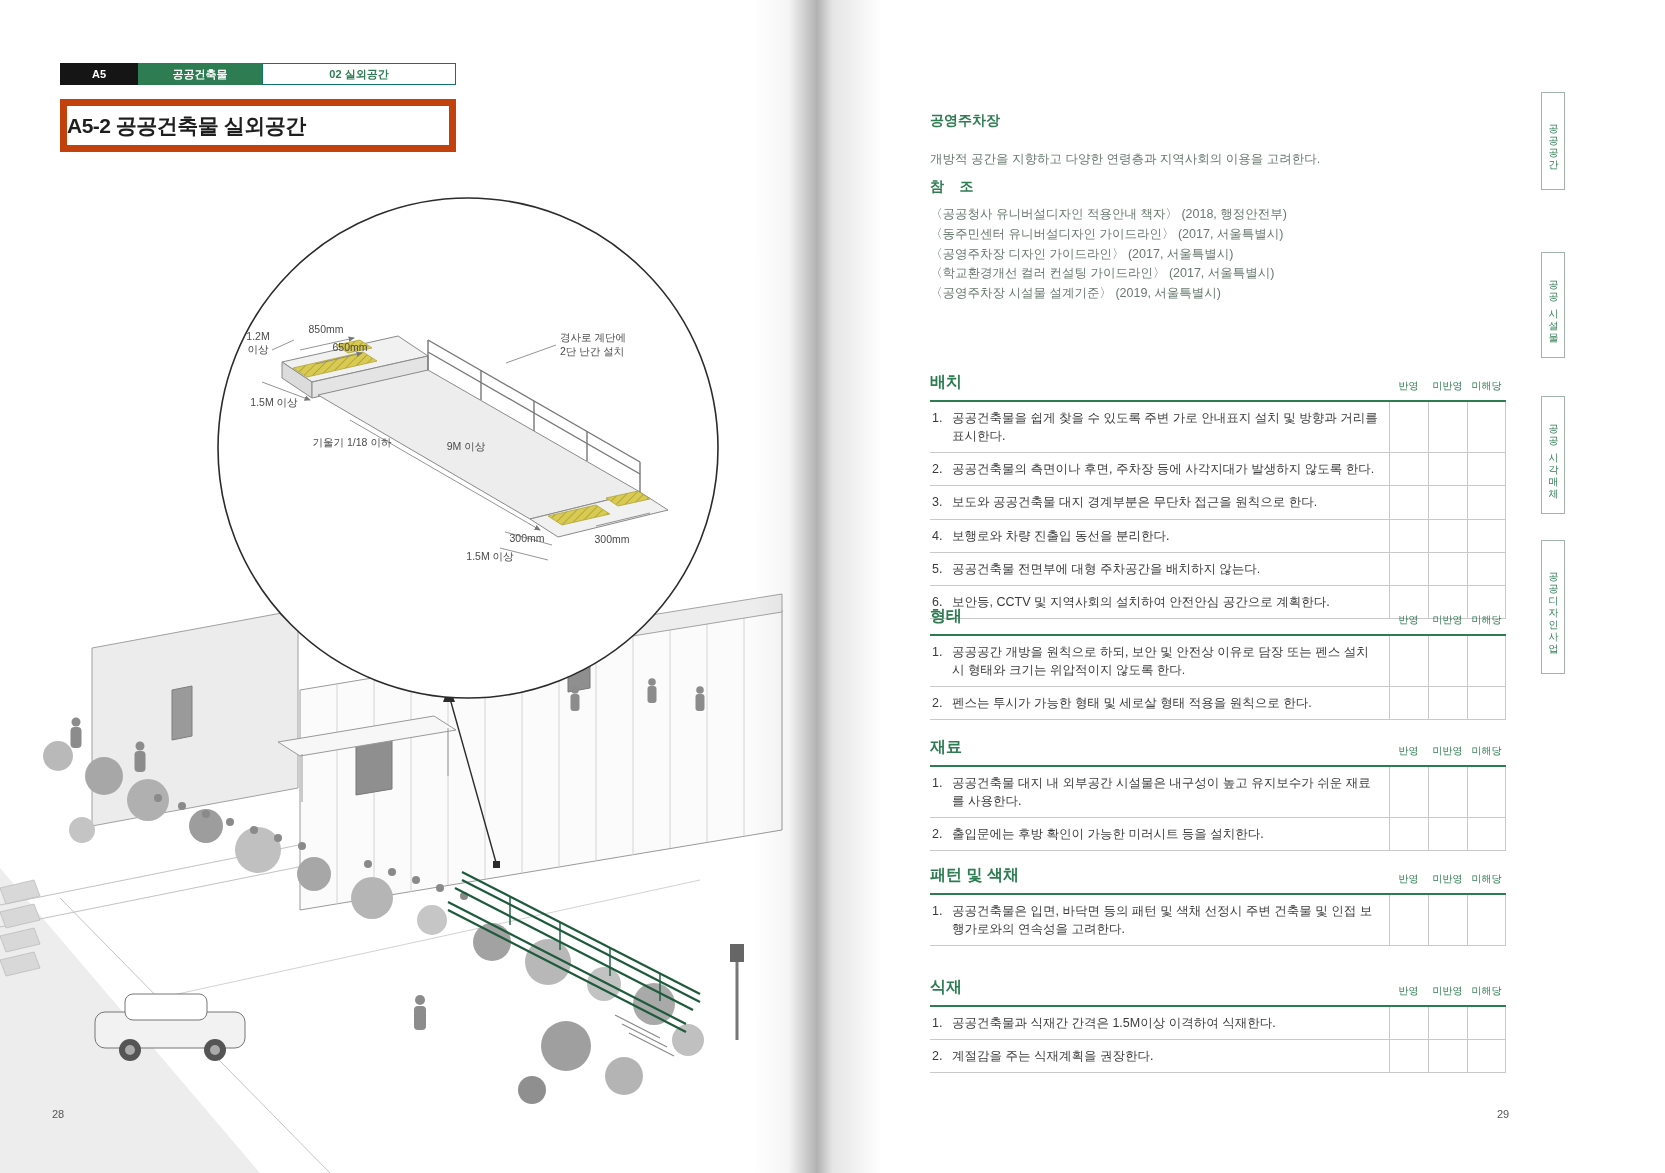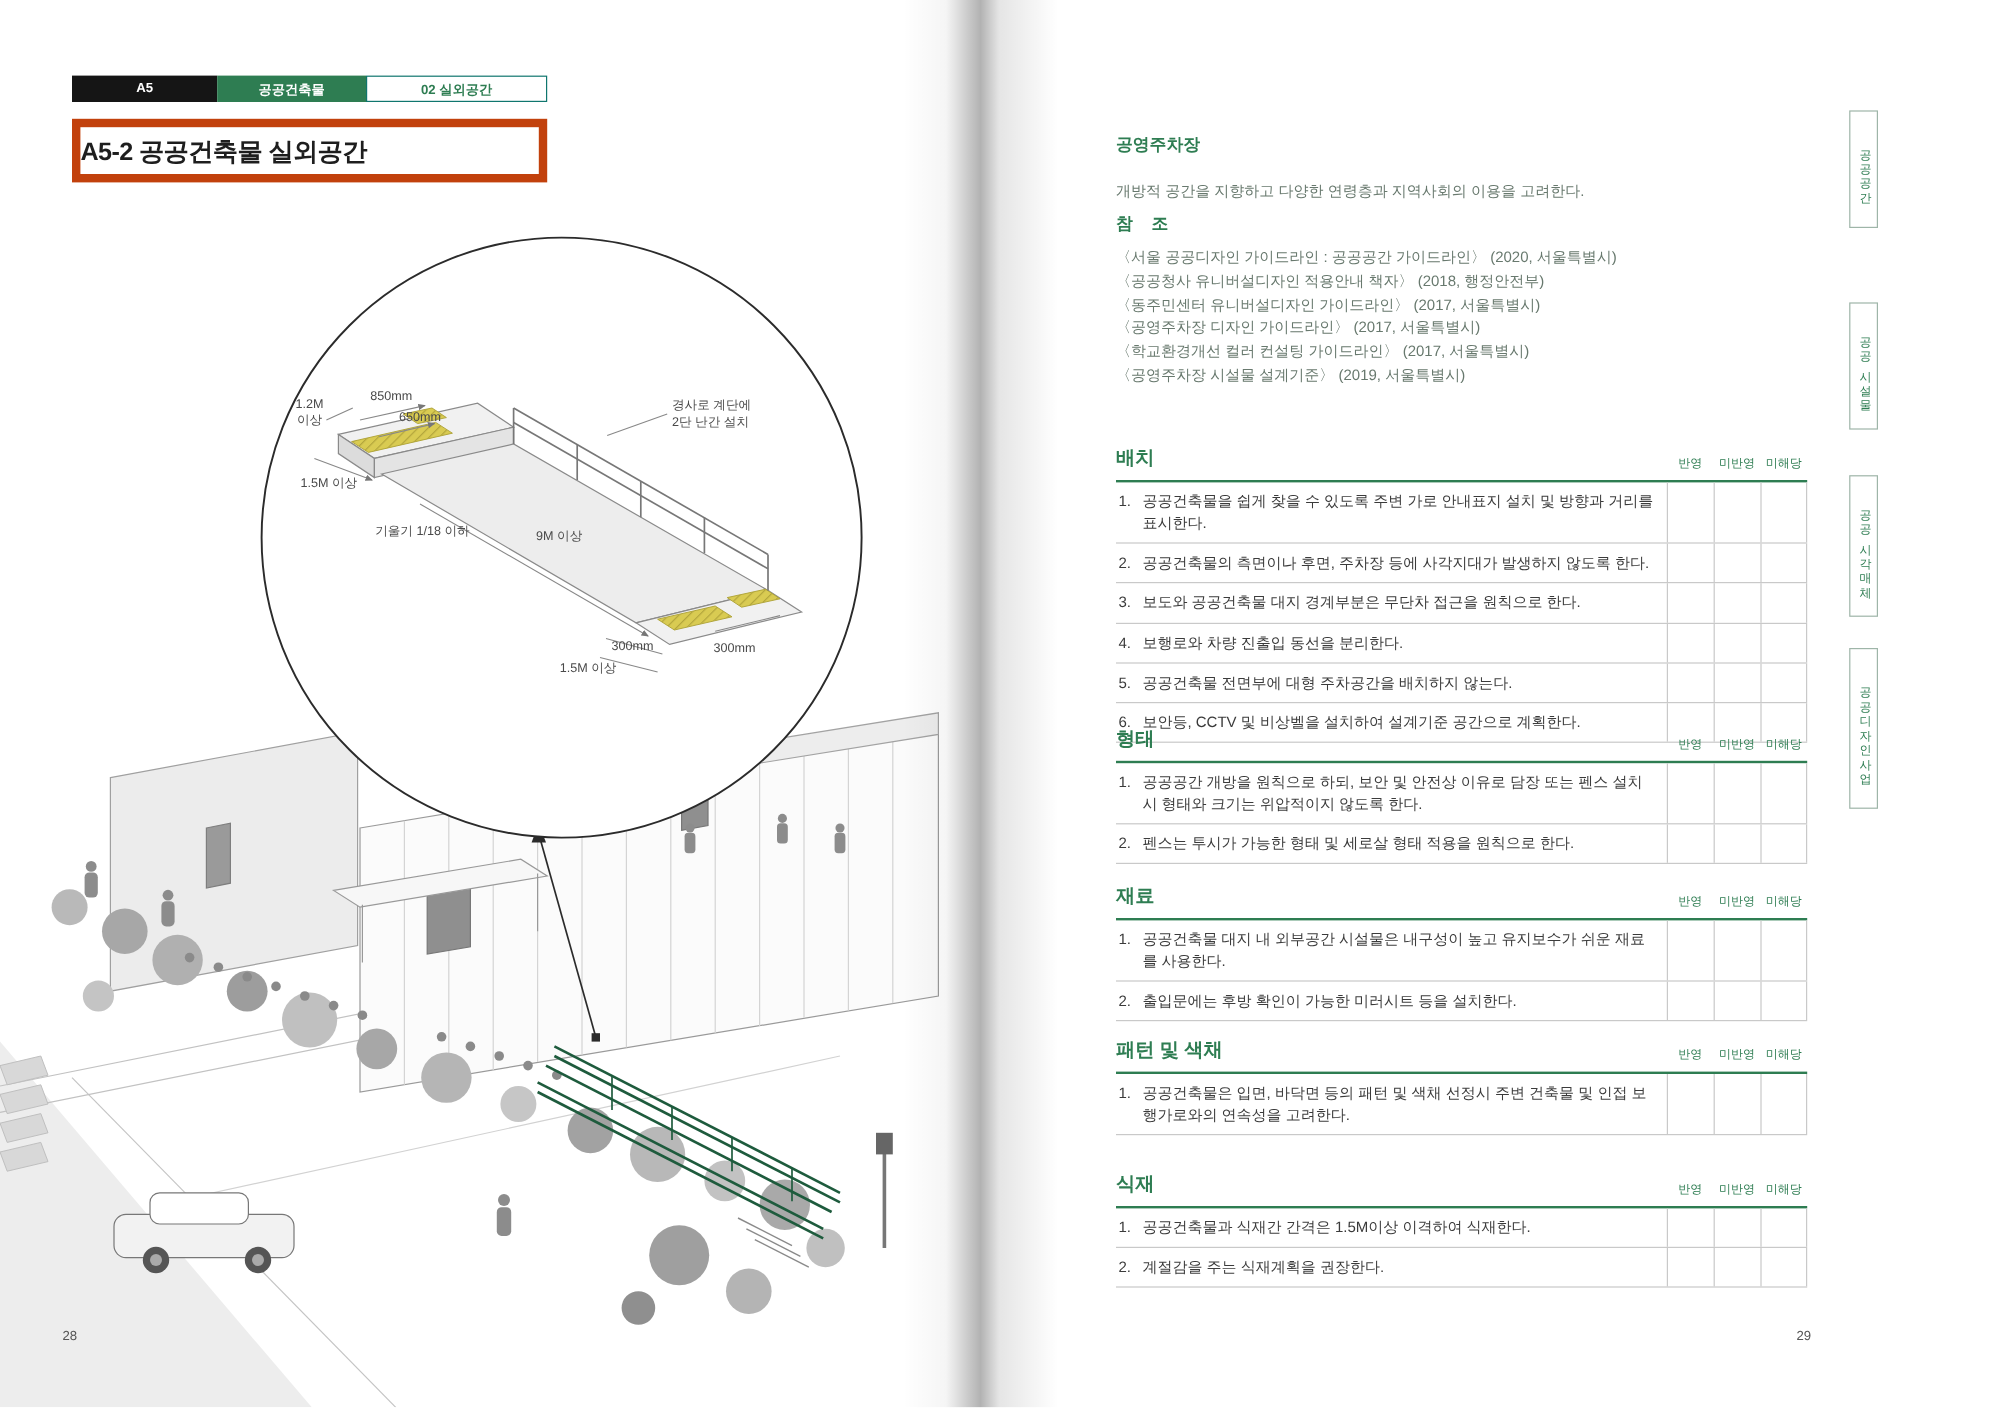--- a/index.html
+++ b/index.html
@@ -9,21 +9,21 @@
     --ink:#3b3b3b;
   }
   *{box-sizing:border-box;margin:0;padding:0;}
   html,body{background:#ffffff;}
   body{font-family:"Liberation Sans","DejaVu Sans",sans-serif;}
   .spread{position:relative;width:1665px;height:1173px;background:#fff;overflow:hidden;}
 
   
   .badge-row{position:absolute;left:60px;top:63px;display:flex;height:22px;width:396px;}
   .badge{display:flex;align-items:center;justify-content:center;font-size:11px;font-weight:bold;}
-  .badge-a5{width:121px;background:#151515;color:#fff;}
+  .badge-a5{width:78px;background:#151515;color:#fff;}
   .badge-cat{width:124px;background:var(--green);color:#fff;}
   .badge-sec{flex:1;border:1px solid #0f766e;color:var(--green);background:#fff;}
   .title-box{position:absolute;left:60px;top:99px;width:396px;height:53px;border:7px solid #c2410c;
     display:flex;align-items:center;font-size:21px;font-weight:bold;color:#1e1e1e;letter-spacing:-0.5px;}
   .pagenum{position:absolute;font-size:11px;color:#555;}
   .pn-left{left:52px;top:1108px;}
   .pn-right{left:1497px;top:1108px;}
 
   
   .art{position:absolute;left:0;top:0;}
@@ -278,21 +278,20 @@
   <div class="gutter"></div>
 
   <div class="sec" style="top:112px">
     <div class="h-basic">공영주차장</div>
     <p class="p-basic">개방적 공간을 지향하고 다양한 연령층과 지역사회의 이용을 고려한다.</p>
   </div>
 
   <div class="sec" style="top:178px">
     <div class="h-ref">참    조</div>
     <ul class="ref-list">
-      <li>〈서울 공공디자인 가이드라인 : 공공공간 가이드라인〉 (2020, 서울특별시)</li>
       <li>〈공공청사 유니버설디자인 적용안내 책자〉 (2018, 행정안전부)</li>
       <li>〈동주민센터 유니버설디자인 가이드라인〉 (2017, 서울특별시)</li>
       <li>〈공영주차장 디자인 가이드라인〉 (2017, 서울특별시)</li>
       <li>〈학교환경개선 컬러 컨설팅 가이드라인〉 (2017, 서울특별시)</li>
       <li>〈공영주차장 시설물 설계기준〉 (2019, 서울특별시)</li>
     </ul>
   </div>
 
   <div class="sec" style="top:372px">
     <div class="chead">
@@ -342,21 +341,21 @@
           <span class="num">5.</span>
           <span class="body">공공건축물 전면부에 대형 주차공간을 배치하지 않는다.</span>
         </div>
       <div class="cell"></div>
         <div class="cell"></div>
         <div class="cell"></div>
     </div>
     <div class="crow">
       <div class="txt">
           <span class="num">6.</span>
-          <span class="body">보안등, CCTV 및 비상벨을 설치하여 설계기준 공간으로 계획한다.</span>
+          <span class="body">보안등, CCTV 및 지역사회의 설치하여 안전안심 공간으로 계획한다.</span>
         </div>
       <div class="cell"></div>
         <div class="cell"></div>
         <div class="cell"></div>
     </div>
   </div>
 
   <div class="sec" style="top:606px">
     <div class="chead">
       <div class="h-check">형태</div>

